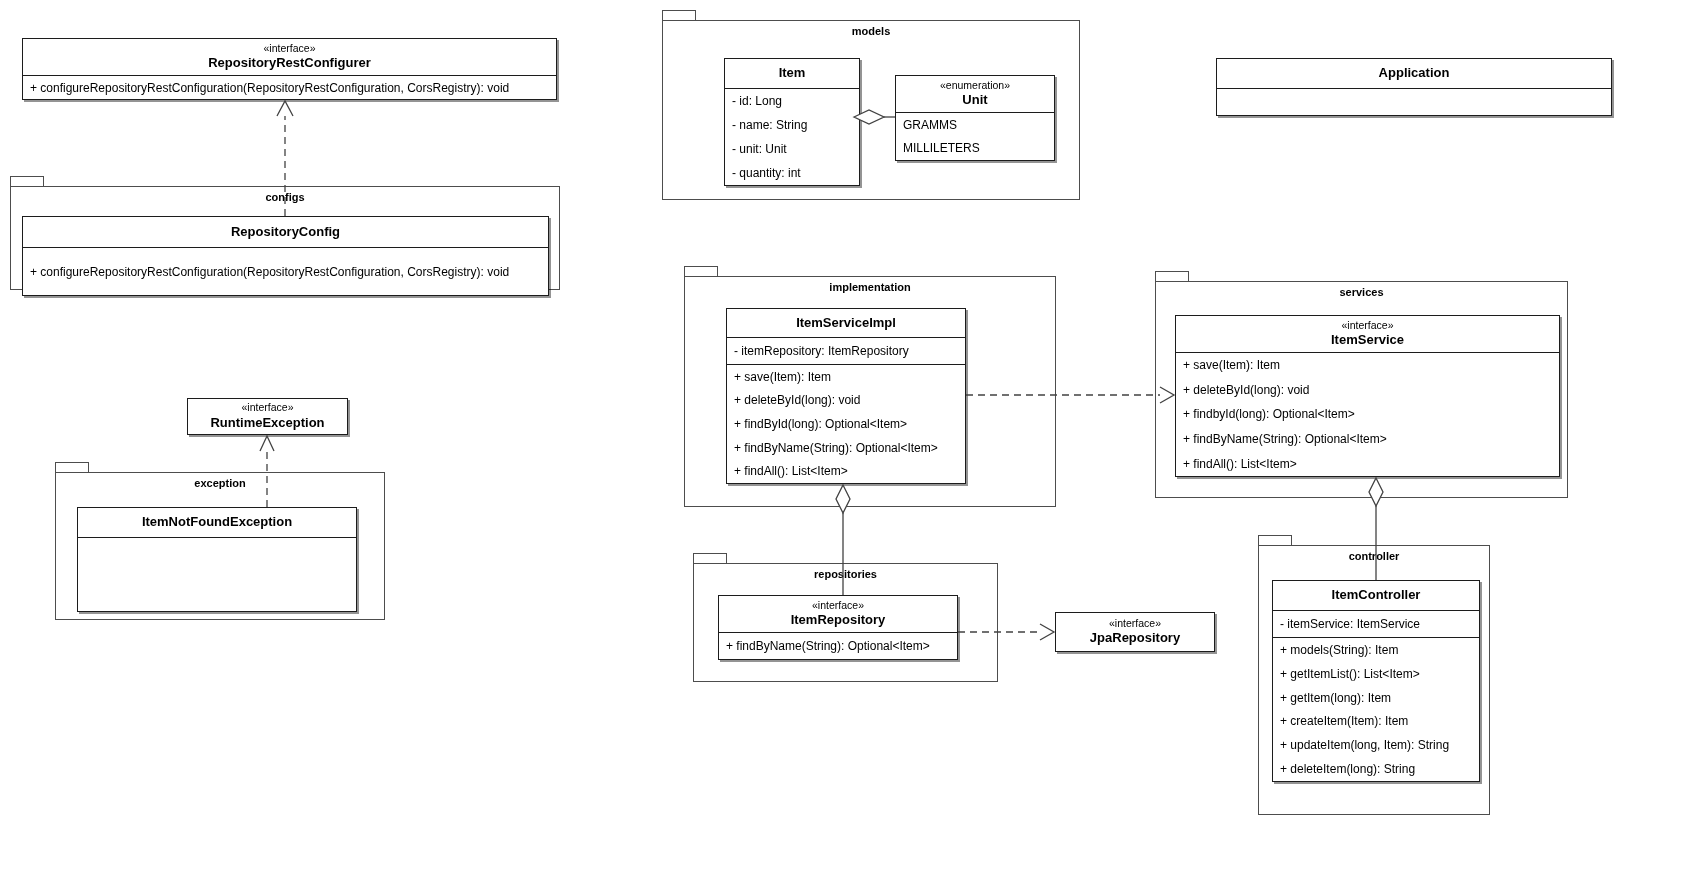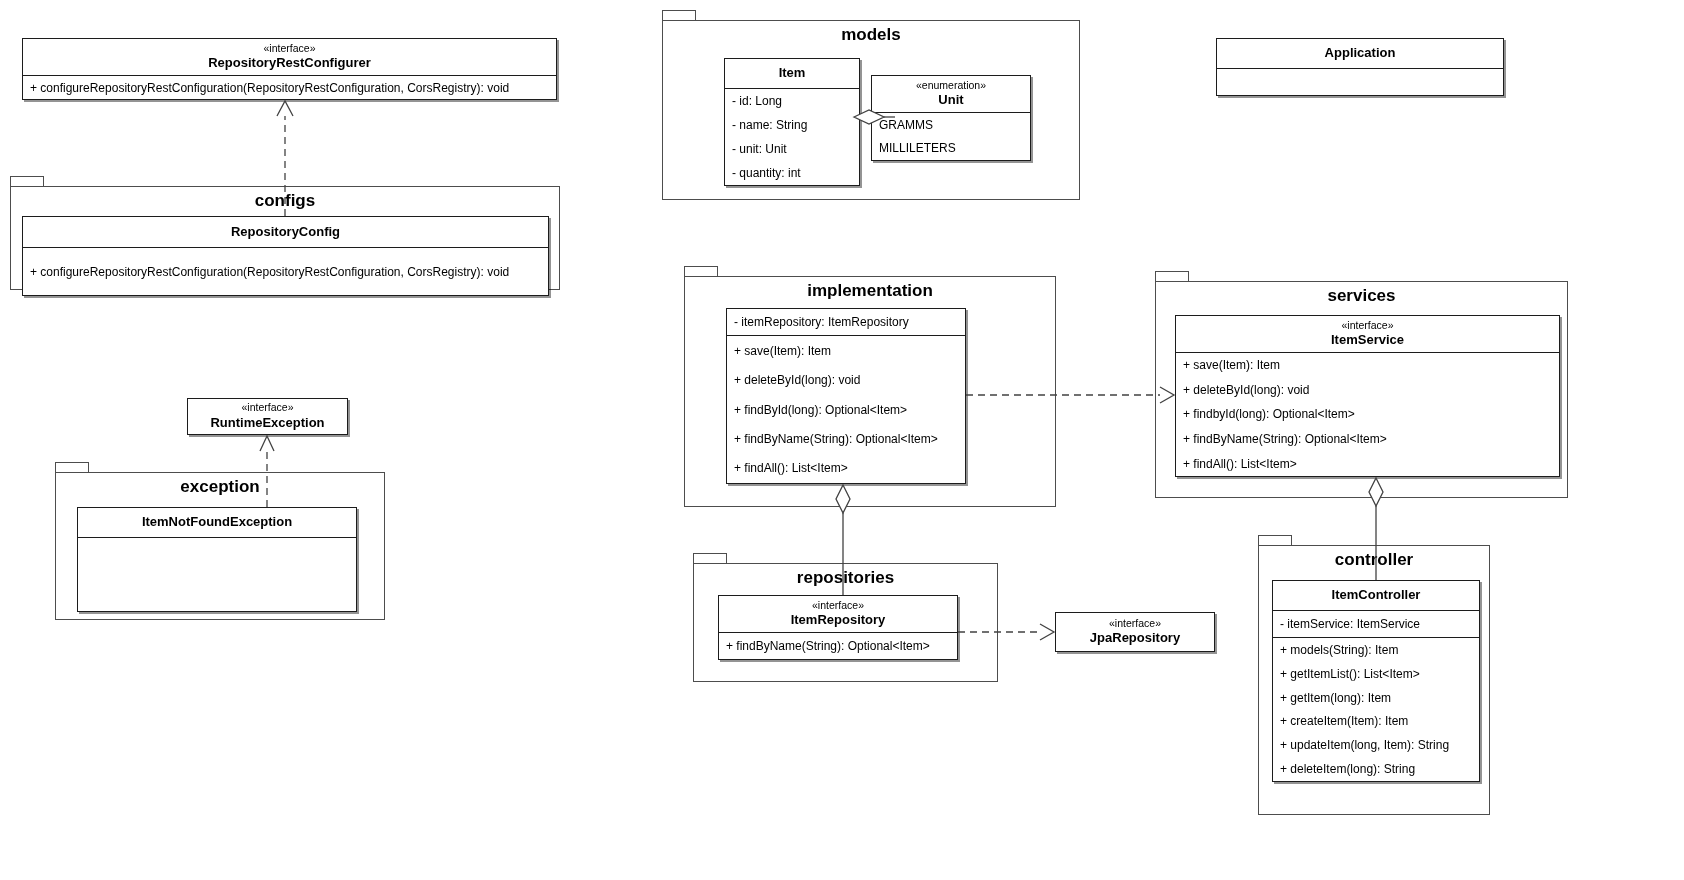--- a/index.html
+++ b/index.html
@@ -1,20 +1,20 @@
 <!DOCTYPE html>
 <html><head>
 <meta charset="utf-8">
 <style>
   html,body{margin:0;padding:0;background:#ffffff;}
   *{box-sizing:border-box;}
   #canvas{position:relative;width:1684px;height:880px;background:#fff;font-family:"Liberation Sans",sans-serif;color:#000;overflow:hidden;}
   .pkg{position:absolute;border:1px solid #4d4d4d;background:#fff;z-index:1;}
   .pkg-tab{position:absolute;border:1px solid #4d4d4d;border-bottom:none;background:#fff;width:34px;height:11px;z-index:1;}
-  .pkg-label{position:absolute;top:4px;left:0;right:0;text-align:center;font-weight:bold;font-size:17px;}
+  .pkg-label{position:absolute;top:4px;left:0;right:0;text-align:center;font-weight:bold;font-size:11px;}
   .cls{position:absolute;border:1px solid #1c1c1c;background:#fff;display:flex;flex-direction:column;z-index:2;box-shadow:2px 2px 0 rgba(0,0,0,0.42);}
   .hdr{display:flex;flex-direction:column;justify-content:center;align-items:center;border-bottom:1px solid #1c1c1c;flex:0 0 auto;padding:1px 4px;}
   .hdr.noline{border-bottom:none;flex:1;}
   .stereo{font-size:10.5px;line-height:1.25;white-space:nowrap;}
   .cname{font-size:13px;font-weight:bold;line-height:1.3;white-space:nowrap;}
   .members{display:flex;flex-direction:column;flex:1;}
   .members.sep{border-top:1px solid #1c1c1c;}
   .member{flex:1;display:flex;align-items:center;padding:0 7px;font-size:12px;white-space:nowrap;}
   svg.wires{position:absolute;left:0;top:0;z-index:3;pointer-events:none;}
   svg.wires line, svg.wires polyline{stroke:#424242;stroke-width:1.3;fill:none;}
@@ -98,38 +98,41 @@
       <div class="cname">Item</div>
     </div>
     <div class="members">
       <div class="member">- id: Long</div>
       <div class="member">- name: String</div>
       <div class="member">- unit: Unit</div>
       <div class="member">- quantity: int</div>
     </div>
   </div>
 
-  <div class="cls" style="left:871px;top:75px;width:160px;height:86px">
+  <div class="cls" style="left:895px;top:75px;width:160px;height:86px">
     <div class="hdr" style="flex:0 0 37px">
       <div class="stereo">«enumeration»</div>
       <div class="cname">Unit</div>
     </div>
     <div class="members">
       <div class="member">GRAMMS</div>
       <div class="member">MILLILETERS</div>
     </div>
   </div>
 
-  <div class="cls" style="left:1216px;top:38px;width:288px;height:58px">
+  <div class="cls" style="left:1216px;top:58px;width:396px;height:58px">
     <div class="hdr" style="flex:0 0 30px">
       <div class="cname">Application</div>
     </div>
   </div>
 
   <div class="cls" style="left:726px;top:308px;width:240px;height:176px">
+    <div class="hdr" style="flex:0 0 29px">
+      <div class="cname">ItemServiceImpl</div>
+    </div>
     <div class="members" style="flex:0 0 26px">
       <div class="member">- itemRepository: ItemRepository</div>
     </div>
     <div class="members sep">
       <div class="member">+ save(Item): Item</div>
       <div class="member">+ deleteById(long): void</div>
       <div class="member">+ findById(long): Optional&lt;Item&gt;</div>
       <div class="member">+ findByName(String): Optional&lt;Item&gt;</div>
       <div class="member">+ findAll(): List&lt;Item&gt;</div>
     </div>

